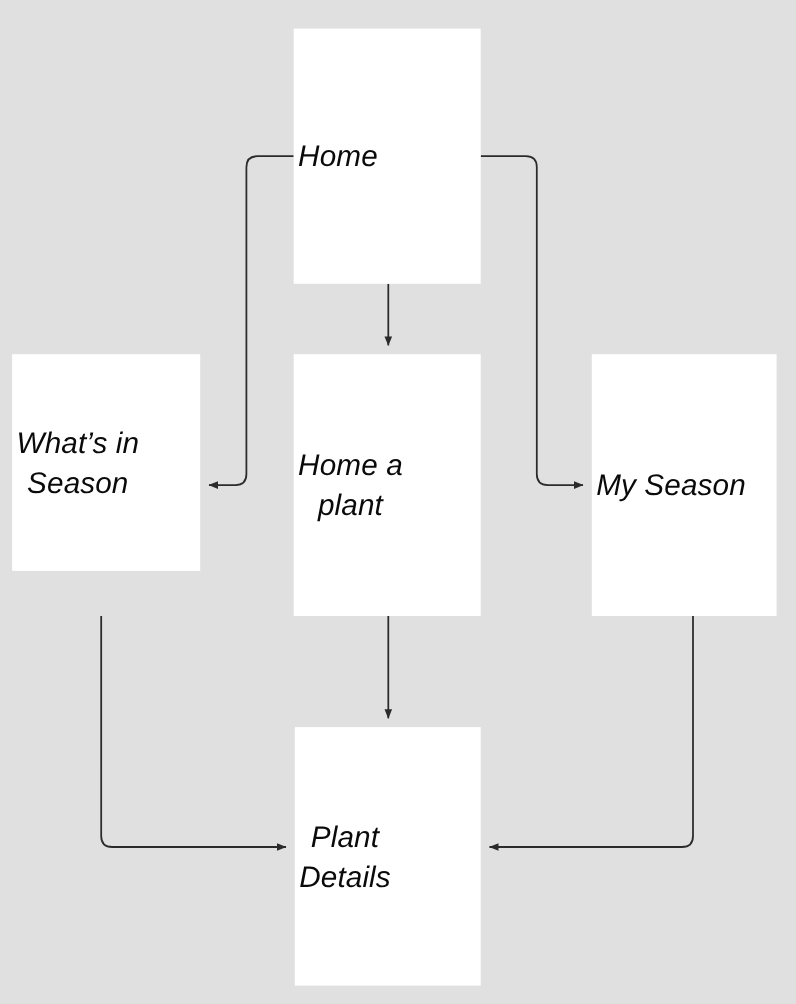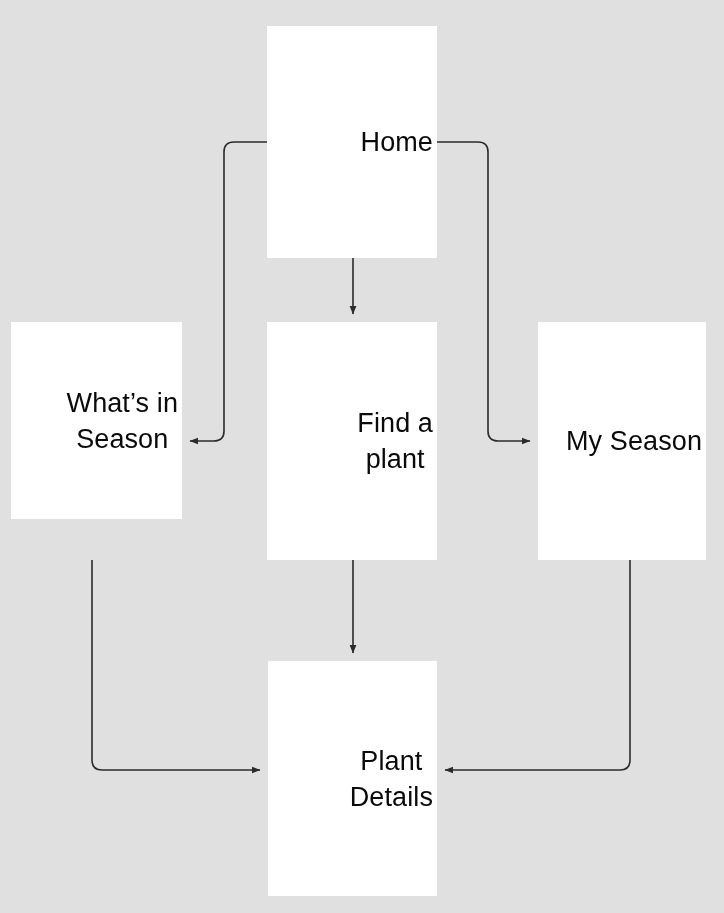--- a/index.html
+++ b/index.html
@@ -26,23 +26,24 @@
     top: 0;
     width: 724px;
     height: 913px;
     pointer-events: none;
   }
   .node {
     position: absolute;
     background: #ffffff;
     display: flex;
     align-items: center;
-    justify-content: flex-end;
+    justify-content: flex-start;
     box-sizing: border-box;
     z-index: 2;
+    font-style: italic;
   }
   .node-label {
     font-family: "Liberation Sans", sans-serif;
     font-size: 27px;
     line-height: 36px;
     color: #0a0a0a;
     text-align: center;
     letter-spacing: 0.1px;
     white-space: pre-line;
     padding: 0 4px;
@@ -82,21 +83,21 @@
   <div class="node" id="node-home">
     <span class="node-label">Home</span>
   </div>
 
   <div class="node" id="node-season">
     <span class="node-label">What’s in
 Season</span>
   </div>
 
   <div class="node" id="node-find">
-    <span class="node-label">Find a
+    <span class="node-label">Home a
 plant</span>
   </div>
 
   <div class="node" id="node-myplants">
     <span class="node-label">My Season</span>
   </div>
 
   <div class="node" id="node-details">
     <span class="node-label">Plant
 Details</span>

